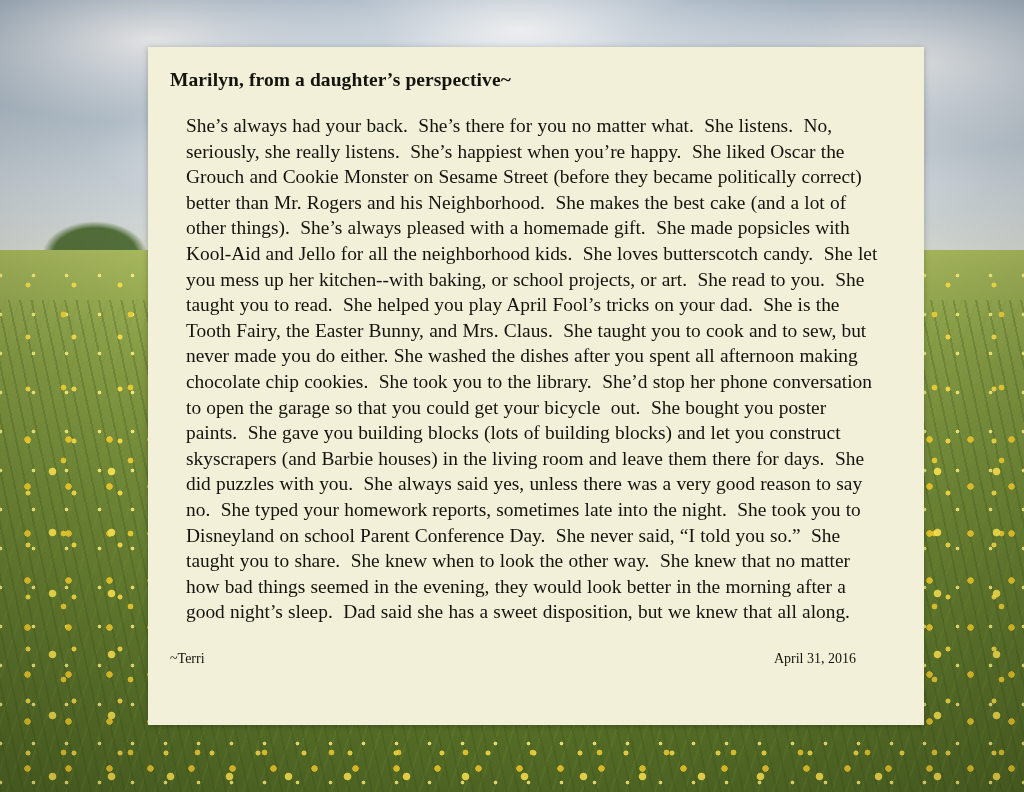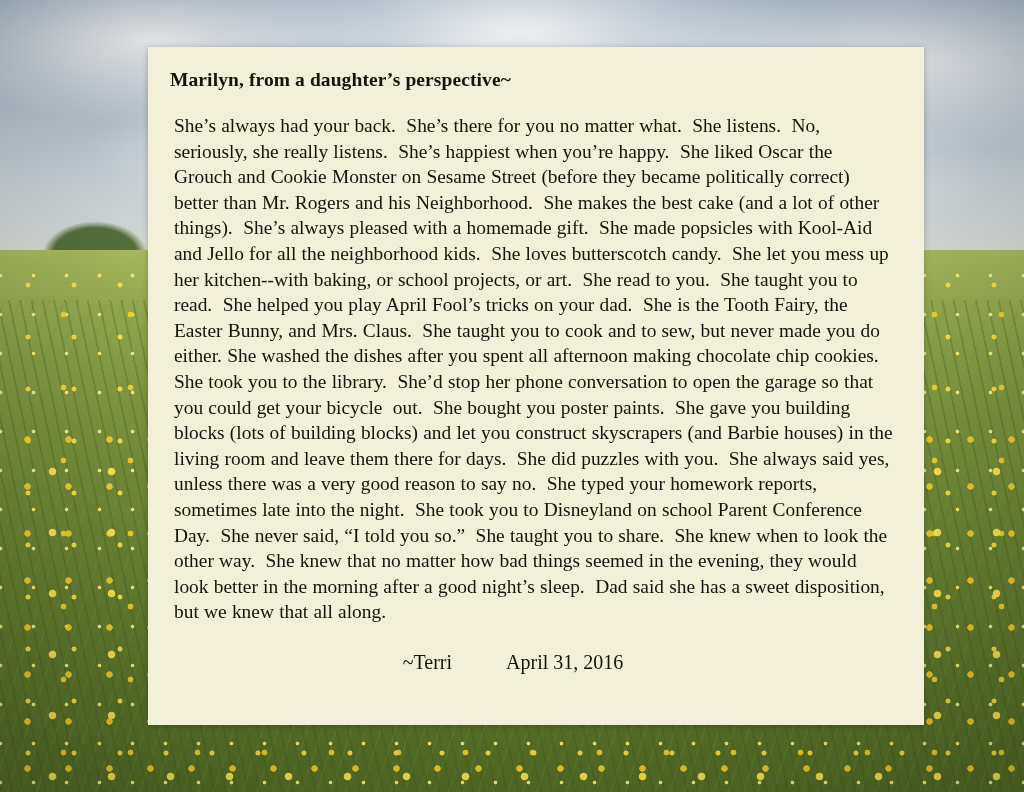--- a/index.html
+++ b/index.html
@@ -121,32 +121,32 @@
     margin: 0 0 22px 0;
     letter-spacing: 0.1px;
   }
 
   .letter-body {
     font-family: "Liberation Serif", serif;
     font-size: 19.4px;
     line-height: 25.6px;
     color: #15130d;
     text-align: left;
-    margin: 4px;
+    margin: 16px;
     white-space: pre-wrap;
     word-spacing: 0.4px;
   }
 
   .letter-signature {
     margin-top: 26px;
     font-family: "Liberation Serif", serif;
-    font-size: 20px;
+    font-size: 14px;
     color: #15130d;
     display: flex;
-    justify-content: center;
+    justify-content: space-between;
     gap: 54px;
     padding-right: 42px;
   }
   .sig-name { }
   .sig-date { }
 </style>
 </head>
 <body>
 
 <div id="page">

